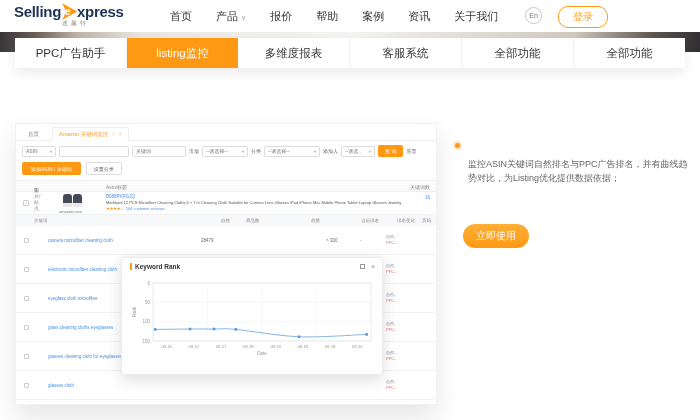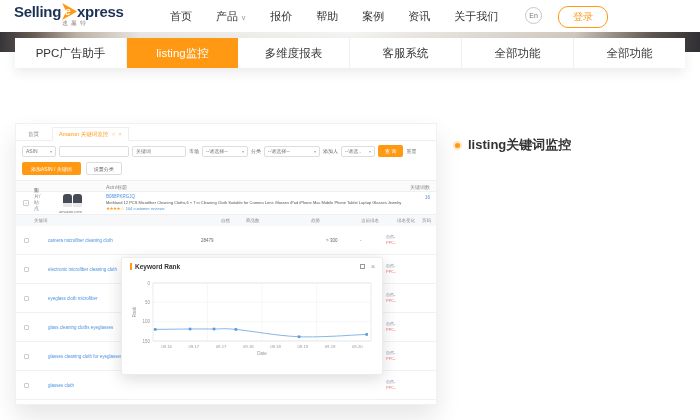--- a/index.html
+++ b/index.html
@@ -310,15 +310,16 @@
           <rect x="59.760000000000005" y="50.71333333333334" width="2.6" height="2.6" fill="#5b9bd5"></rect>
           <rect x="83.74000000000001" y="50.71333333333334" width="2.6" height="2.6" fill="#5b9bd5"></rect>
           <rect x="105.54" y="51.10000000000001" width="2.6" height="2.6" fill="#5b9bd5"></rect>
           <rect x="168.76" y="58.446666666666665" width="2.6" height="2.6" fill="#5b9bd5"></rect>
           <rect x="236.33999999999997" y="56.12666666666667" width="2.6" height="2.6" fill="#5b9bd5"></rect>
         </svg>
     </div>
   </section>
 
   <span class="feat-dot"></span>
-  <h2 class="feat-title">listing关键词监控</h2>
+  <p class="feat-desc">监控ASIN关键词自然排名与PPC广告排名，并有曲线趋势对比，为Listing优化提供数据依据；</p>
+  <button class="feat-btn">立即使用</button>
 
 </div>
 
 </body></html>

